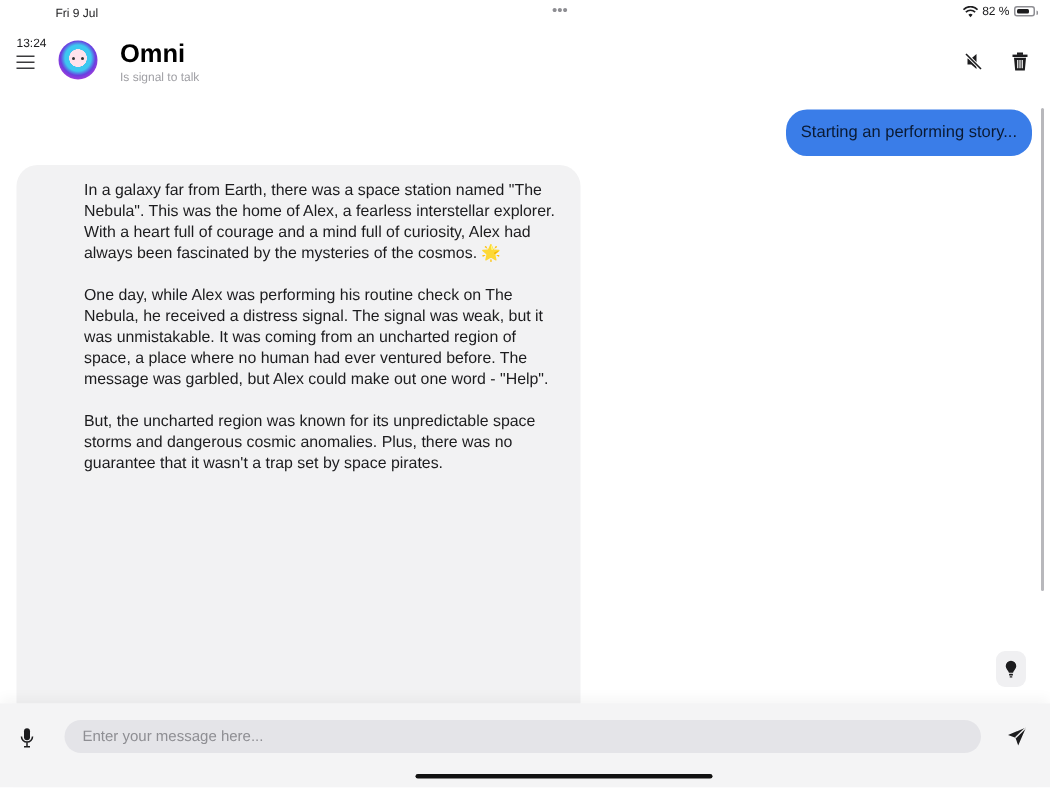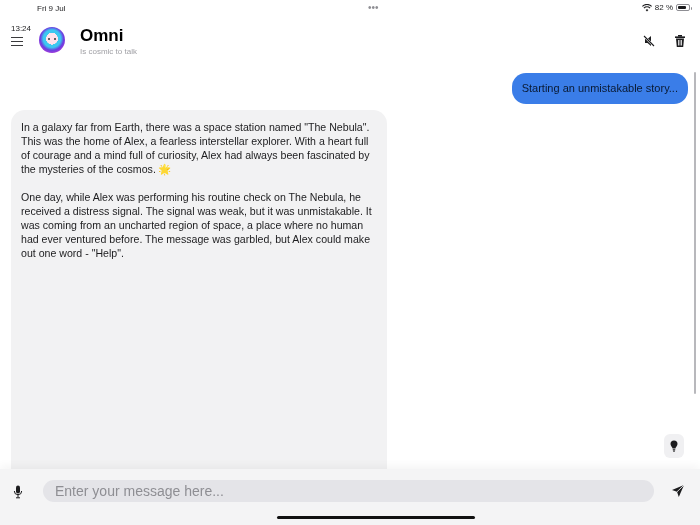--- a/index.html
+++ b/index.html
@@ -23,29 +23,29 @@
   .avatar::before { content:""; position:absolute; left:9px; top:11px; width:2px; height:2px; background:#333; border-radius:50%; box-shadow: 6px 0 0 #333; }
   .title { position: absolute; left: 80px; top: 10px; font-size: 17px; font-weight: bold; color: #000; }
   .subtitle { position: absolute; left: 80px; top: 31px; font-size: 8px; color: #a0a0a5; }
   .hdr-icon { position: absolute; top: 18px; width: 14px; height: 14px; cursor: pointer; }
 
   .chat { position: absolute; top: 66px; left: 0; width: 700px; height: 403px; overflow: hidden; }
   .user-bubble { position: absolute; right: 12px; top: 7px; background: #3a7de8; color: #0a1a33; font-size: 11px;
     padding: 8px 10px; border-radius: 14px; height: 31px; line-height: 15px; }
   .bot-bubble { position: absolute; left: 11px; top: 44px; width: 376px; background: #f2f2f3; border-radius: 14px;
     padding: 10px 10px; font-size: 10.6px; line-height: 14px; color: #1c1c1e; height: 380px; }
-  .bot-bubble p { margin-bottom: 14px; }
+  .bot-bubble p { margin-bottom: 14px; margin-left: 35px; }
   .scrollbar { position: absolute; right: 4px; top: 6px; width: 2px; height: 322px; background: #b8b8bc; border-radius: 1px; }
   .hint-btn { position: absolute; right: 16px; top: 368px; width: 20px; height: 24px; background: #f0f0f2; border-radius: 6px; display: flex; align-items: center; justify-content: center; cursor: pointer; }
 
   .composer { position: absolute; top: 469px; left: 0; width: 700px; height: 56px; background: #f4f4f5;
     box-shadow: 0 -4px 8px rgba(0,0,0,0.04); }
   .mic-btn { position: absolute; left: 13px; top: 16px; width: 10px; height: 14px; cursor: pointer; }
   .msg-input { position: absolute; left: 43px; top: 11px; width: 611px; height: 22px; background: #e4e4e8; border: none; border-radius: 11px;
-    padding: 0 12px; font-size: 14px; color: #1c1c1e; font-family: "Liberation Sans", sans-serif; outline: none; }
+    padding: 0 12px; font-size: 10px; color: #1c1c1e; font-family: "Liberation Sans", sans-serif; outline: none; }
   .msg-input::placeholder { color: #8e8e93; }
   .send-btn { position: absolute; left: 671px; top: 15px; width: 14px; height: 14px; cursor: pointer; }
   .home-indicator { position: absolute; left: 277px; top: 47px; width: 198px; height: 3px; background: #111; border-radius: 2px; }
 </style>
 </head>
 <body>
 
 <div class="status-bar">
   <span class="time">13:24</span>
   <span class="date">Fri 9 Jul</span>
@@ -64,41 +64,42 @@
 </div>
 
 <div class="header">
   <div class="menu-btn">
       <span></span>
       <span></span>
       <span></span>
     </div>
   <div class="avatar"></div>
   <div class="title">Omni</div>
-  <div class="subtitle">Is cosmic to talk</div>
+  <div class="subtitle">Is signal to talk</div>
   <svg class="hdr-icon" style="left:642px" viewBox="0 0 14 14">
     <path d="M3 5 H5.5 L9 2 V12 L5.5 9 H3 Z" fill="#1c1c1e"></path>
     <line x1="2" y1="2" x2="12" y2="12" stroke="#ffffff" stroke-width="2.2"></line>
     <line x1="2" y1="2" x2="12" y2="12" stroke="#1c1c1e" stroke-width="1.1"></line>
   </svg>
   <svg class="hdr-icon" style="left:673px" viewBox="0 0 14 14">
     <rect x="5" y="1" width="4" height="1.6" fill="#1c1c1e"></rect>
     <rect x="2" y="2.4" width="10" height="1.6" fill="#1c1c1e"></rect>
     <path d="M3 4.5 H11 L10.2 13 H3.8 Z" fill="#1c1c1e"></path>
     <line x1="5.5" y1="6" x2="5.5" y2="11.5" stroke="#fff" stroke-width="0.8"></line>
     <line x1="7" y1="6" x2="7" y2="11.5" stroke="#fff" stroke-width="0.8"></line>
     <line x1="8.5" y1="6" x2="8.5" y2="11.5" stroke="#fff" stroke-width="0.8"></line>
   </svg>
 </div>
 
 <div class="chat">
-  <div class="user-bubble">Starting an unmistakable story...</div>
+  <div class="user-bubble">Starting an performing story...</div>
   <div class="bot-bubble">
     <p>In a galaxy far from Earth, there was a space station named "The Nebula". This was the home of Alex, a fearless interstellar explorer. With a heart full of courage and a mind full of curiosity, Alex had always been fascinated by the mysteries of the cosmos. 🌟</p>
     <p>One day, while Alex was performing his routine check on The Nebula, he received a distress signal. The signal was weak, but it was unmistakable. It was coming from an uncharted region of space, a place where no human had ever ventured before. The message was garbled, but Alex could make out one word - "Help".</p>
+    <p>But, the uncharted region was known for its unpredictable space storms and dangerous cosmic anomalies. Plus, there was no guarantee that it wasn't a trap set by space pirates.</p>
   </div>
   <div class="scrollbar"></div>
   <div class="hint-btn">
     <svg width="8" height="12" viewBox="0 0 8 12">
       <path d="M4 0.5 A3.5 3.5 0 0 1 7.5 4 C7.5 6 5.6 7 5.4 8.5 H2.6 C2.4 7 0.5 6 0.5 4 A3.5 3.5 0 0 1 4 0.5 Z" fill="#1c1c1e"></path>
       <rect x="2.7" y="9.2" width="2.6" height="1.2" rx="0.4" fill="#1c1c1e"></rect>
       <rect x="3.1" y="10.8" width="1.8" height="0.9" rx="0.4" fill="#1c1c1e"></rect>
     </svg>
   </div>
 </div>

